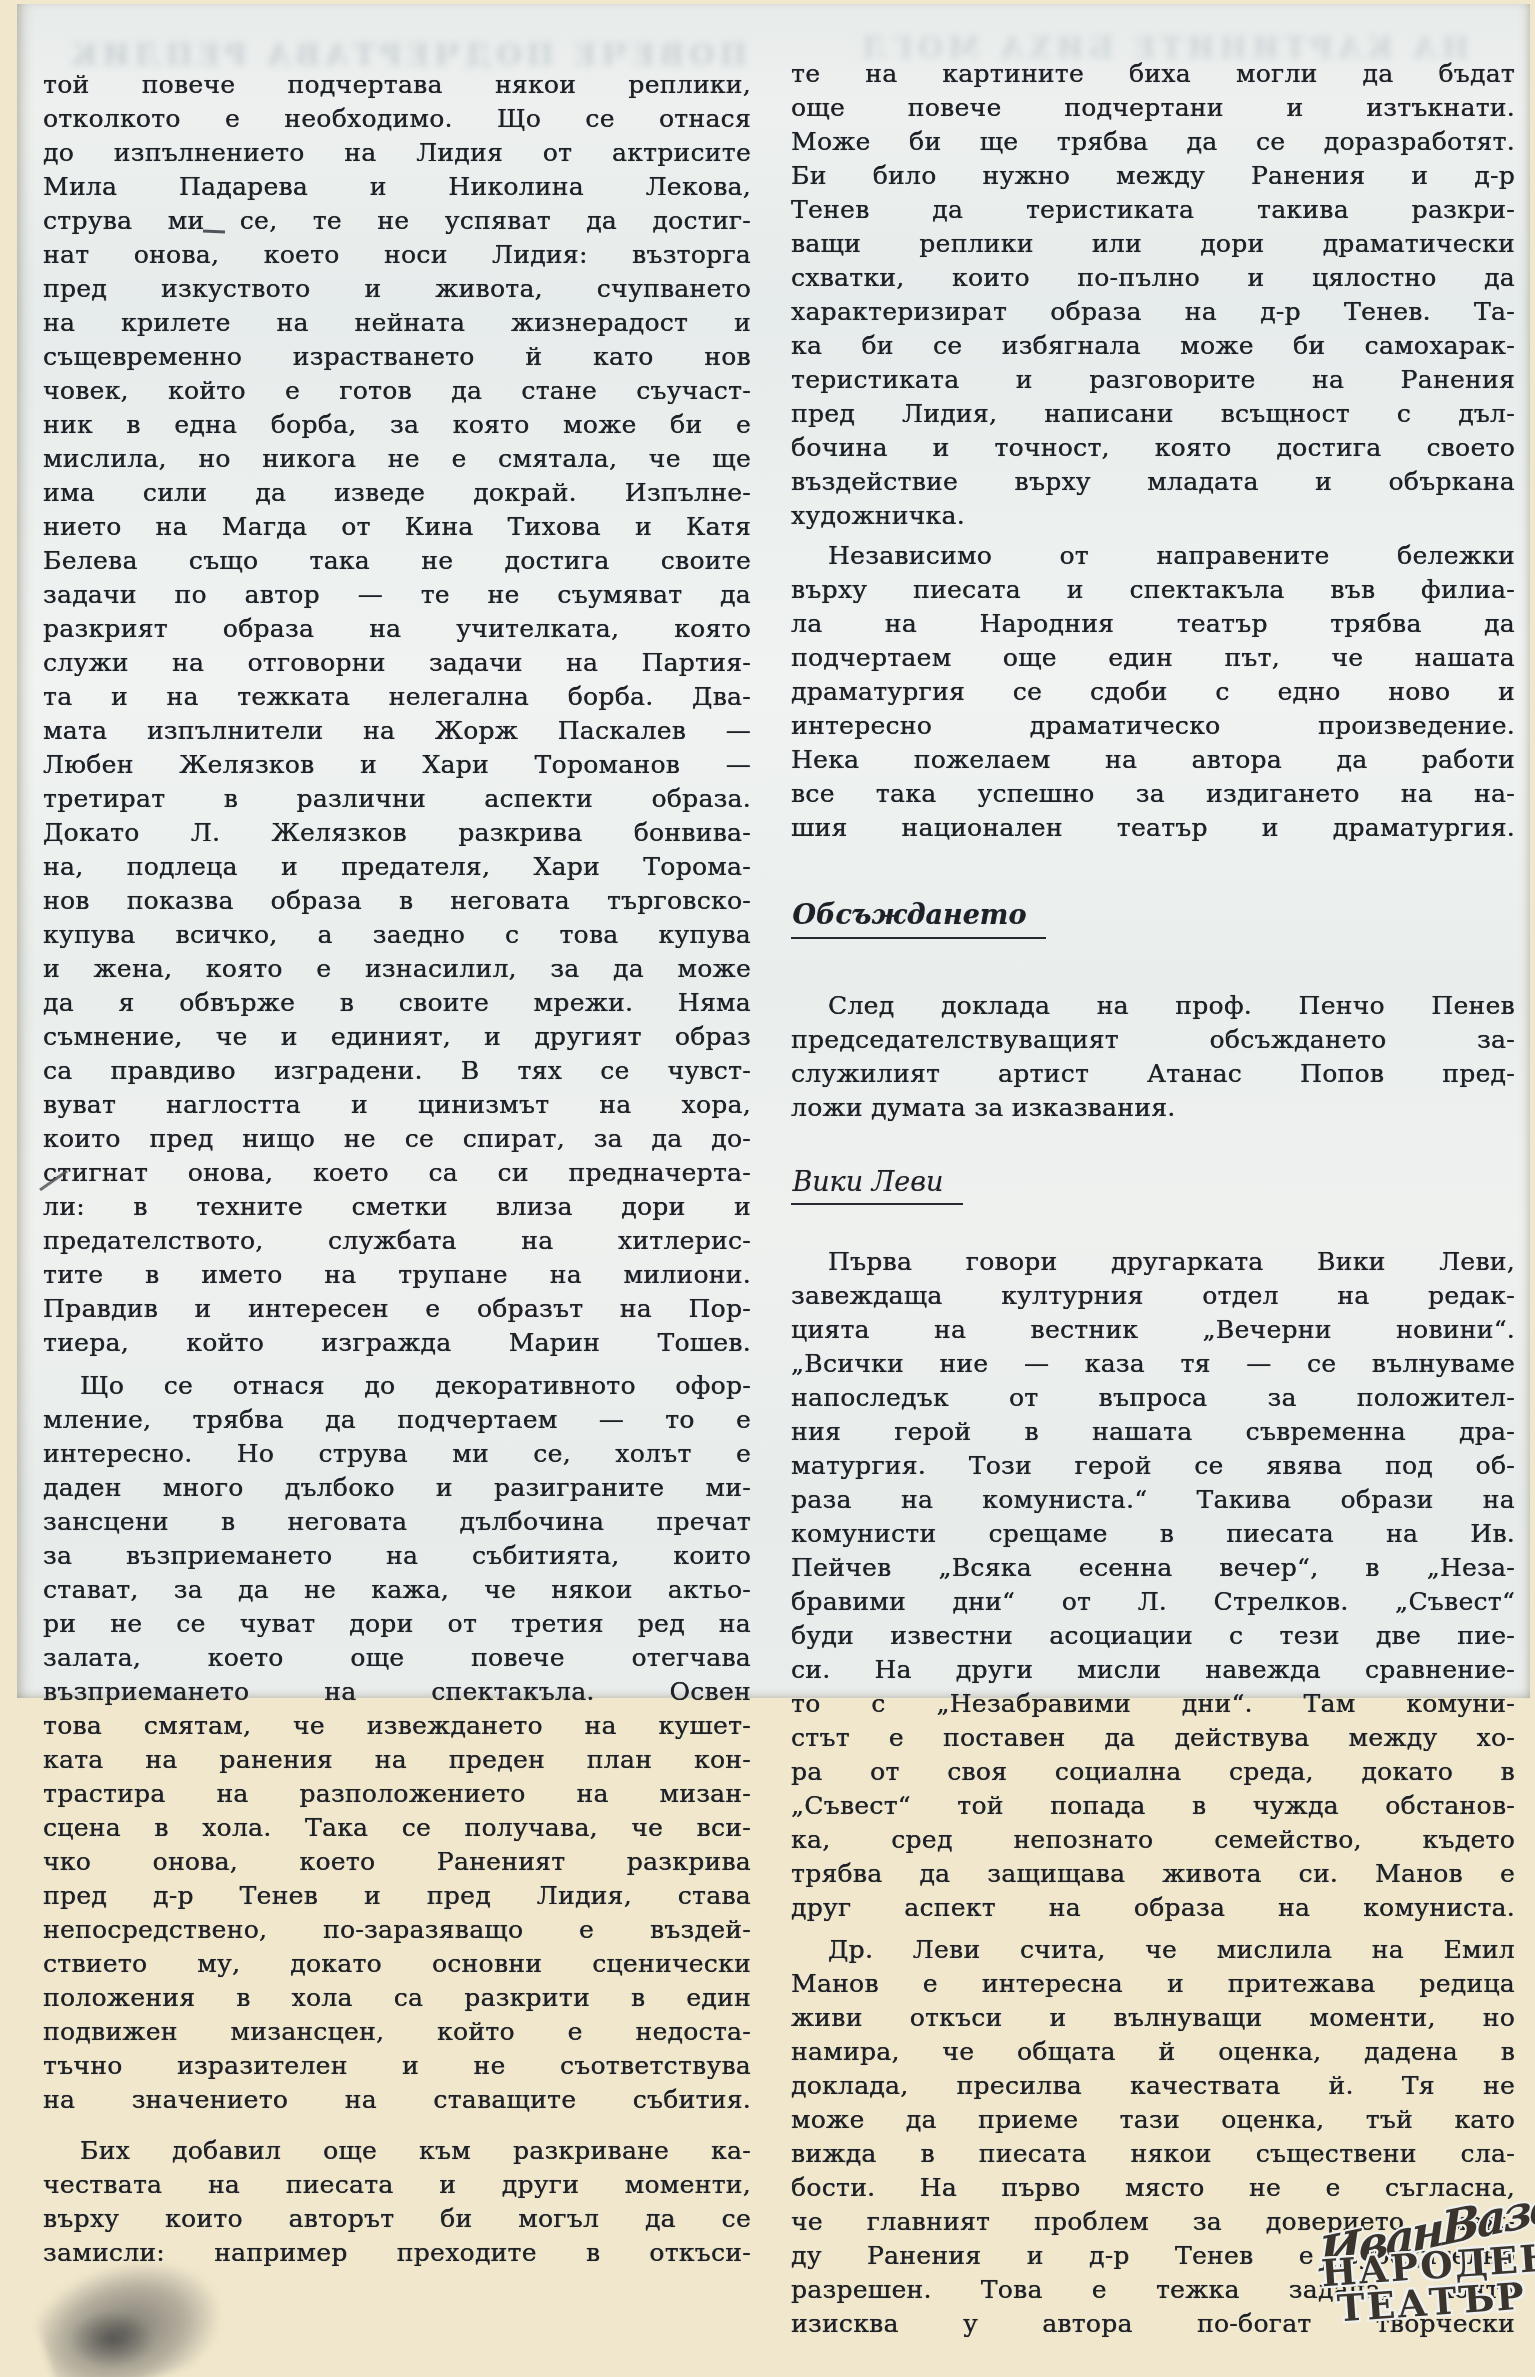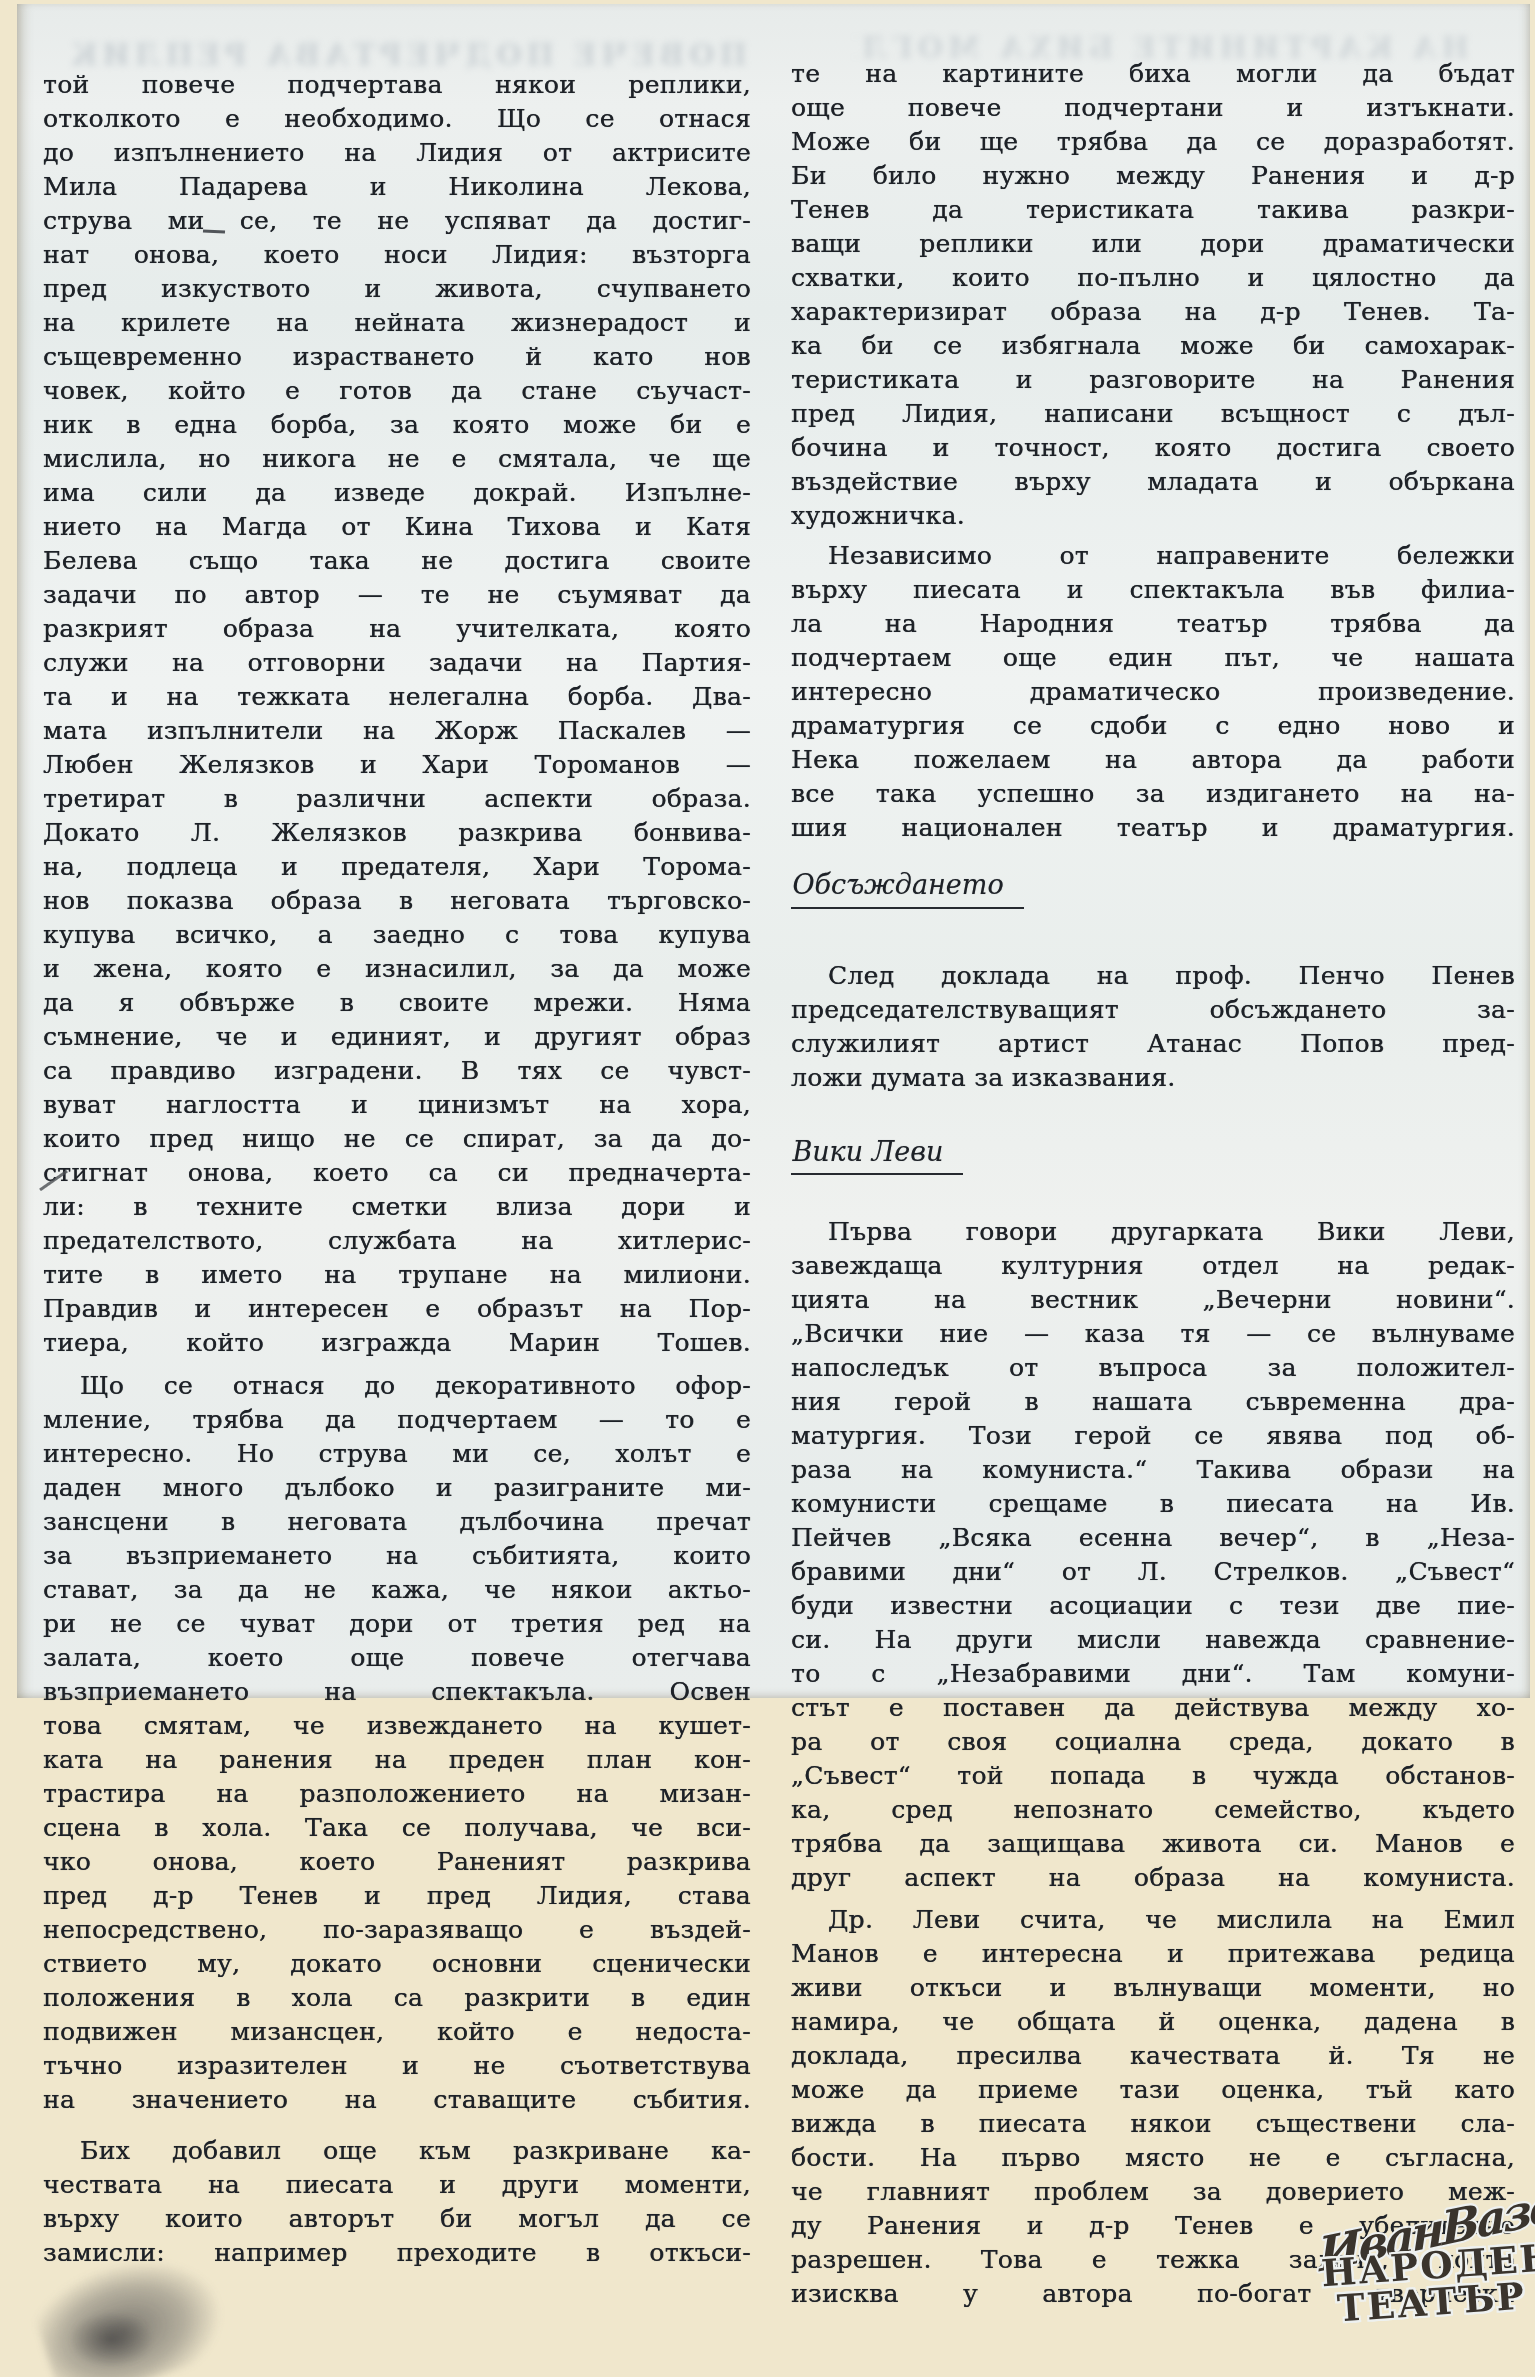--- a/index.html
+++ b/index.html
@@ -179,27 +179,27 @@
         <div class="line">пред Лидия, написани всъщност с дъл-</div>
         <div class="line">бочина и точност, която достига своето</div>
         <div class="line">въздействие върху младата и объркана</div>
         <div class="line ll">художничка.</div>
       </div>
       <div class="para indent" style="margin-top: 5.7px;">
         <div class="line">Независимо от направените бележки</div>
         <div class="line">върху пиесата и спектакъла във филиа-</div>
         <div class="line">ла на Народния театър трябва да</div>
         <div class="line">подчертаем още един път, че нашата</div>
+        <div class="line">драматургия се сдоби с едно ново и</div>
         <div class="line">интересно драматическо произведение.</div>
-        <div class="line">драматургия се сдоби с едно ново и</div>
         <div class="line">Нека пожелаем на автора да работи</div>
         <div class="line">все така успешно за издигането на на-</div>
         <div class="line">шия национален театър и драматургия.</div>
       </div>
-      <div class="hd" style="margin-top: 24px;"><span>Обсъждането</span></div>
+      <div class="hd" style="margin-top: 54px; font-weight: bold;"><span>Обсъждането</span></div>
       <div class="para indent" style="margin-top: 50px;">
         <div class="line">След доклада на проф. Пенчо Пенев</div>
         <div class="line">председателствуващият обсъждането за-</div>
         <div class="line">служилият артист Атанас Попов пред-</div>
         <div class="line ll">ложи думата за изказвания.</div>
       </div>
       <div class="hd" style="margin-top: 41px;"><span>Вики Леви</span></div>
       <div class="para indent" style="margin-top: 40px;">
         <div class="line">Първа говори другарката Вики Леви,</div>
         <div class="line">завеждаща културния отдел на редак-</div>

